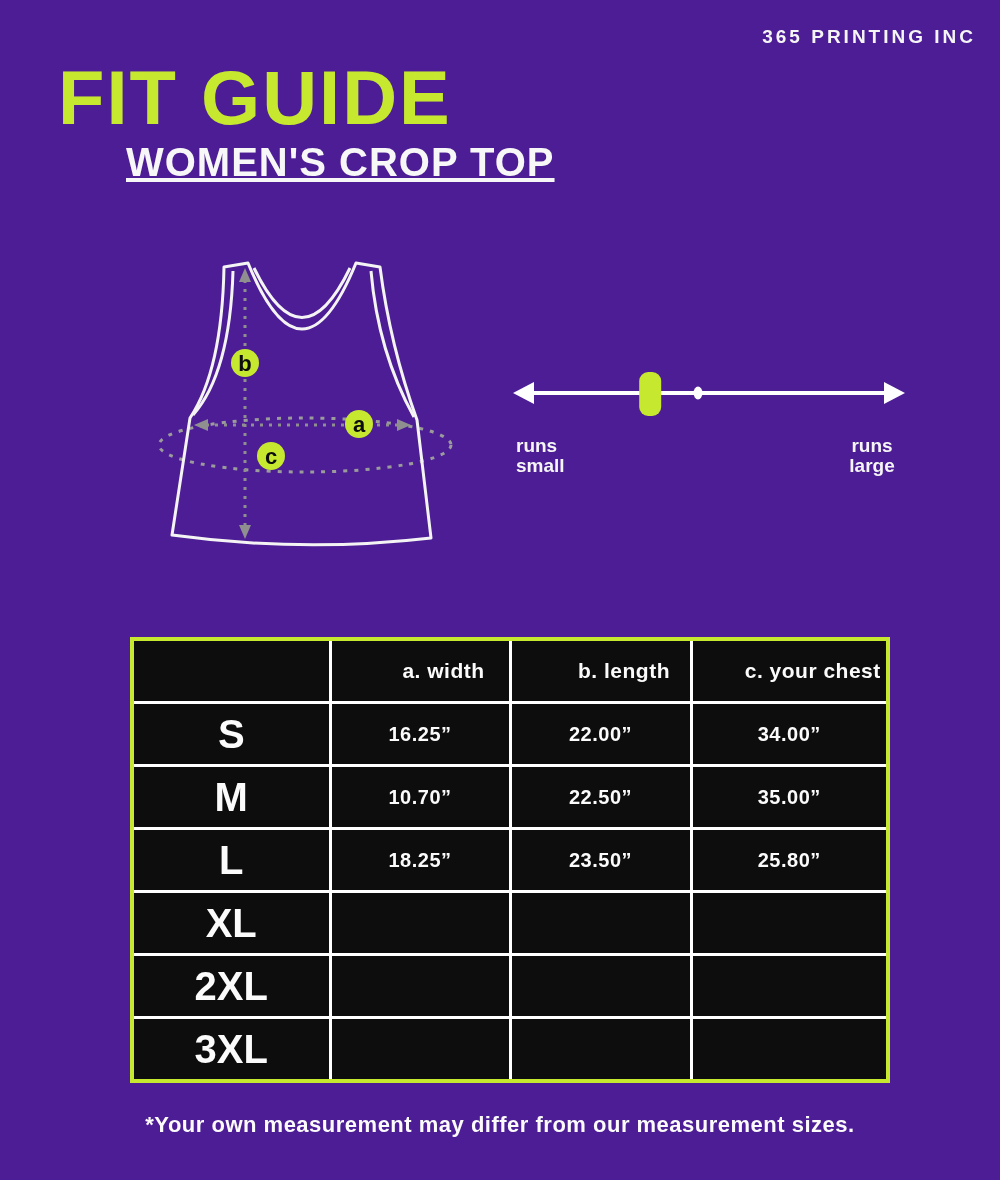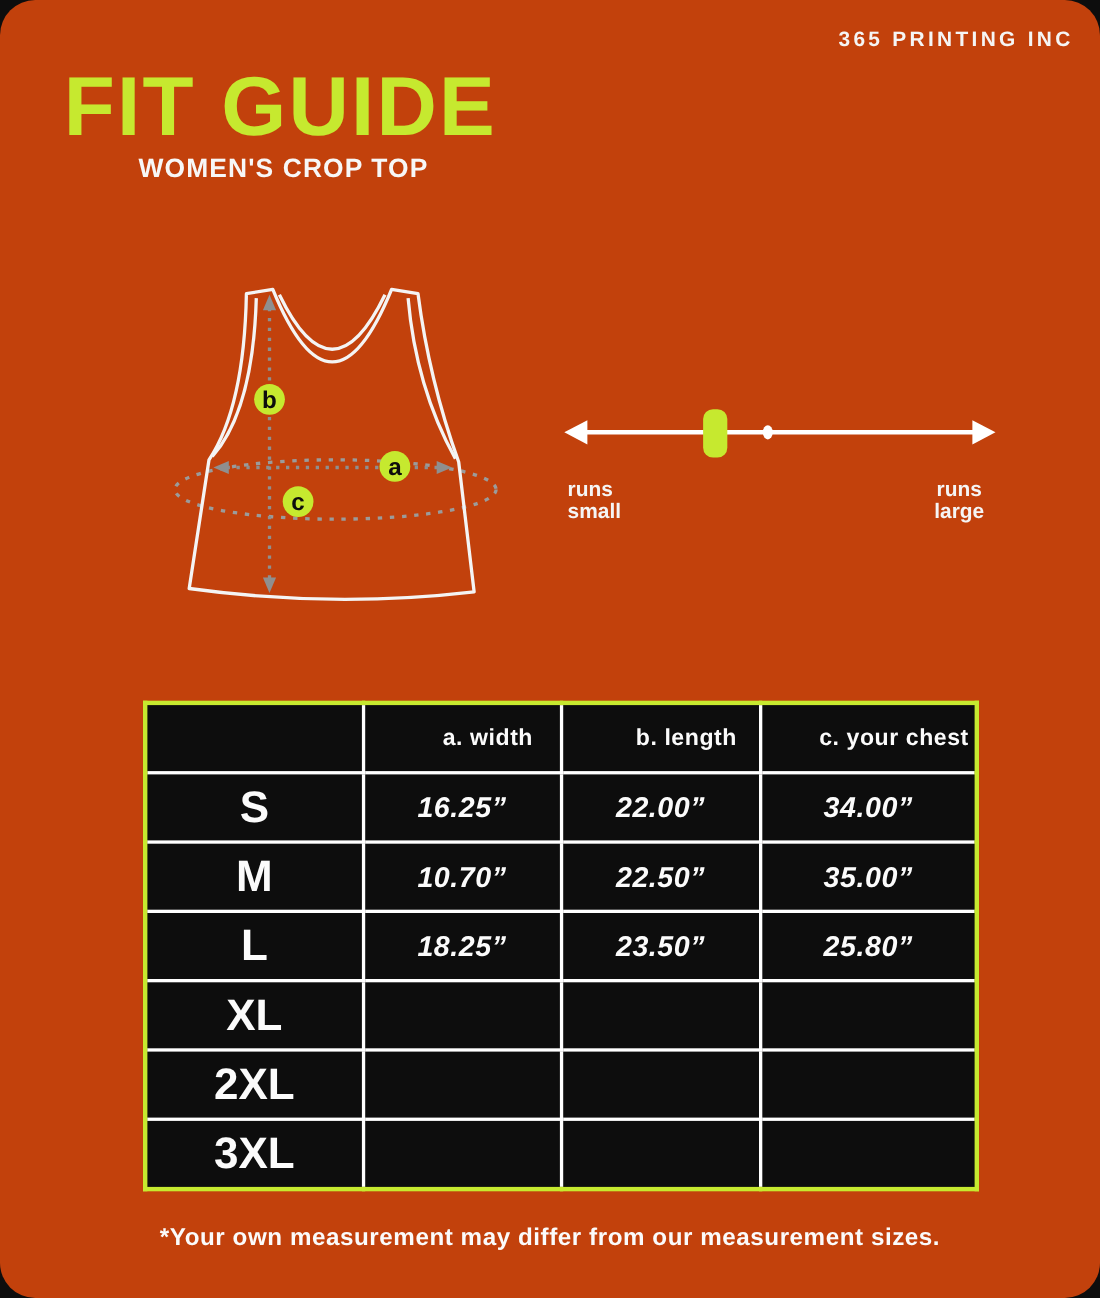--- a/index.html
+++ b/index.html
@@ -1,28 +1,28 @@
 <!DOCTYPE html>
 <html><head>
 <meta charset="utf-8">
 <style>
   html,body{margin:0;padding:0;background:#0d0d0d;}
   .canvas{
-    position:relative;width:1000px;height:1180px;background:#c2410c;overflow:hidden;
-    font-family:"Liberation Sans","DejaVu Sans",sans-serif;color:#f5f5f5;font-weight:700;border-radius:32px;
+    position:relative;width:1000px;height:1180px;background:#4c1d95;overflow:hidden;
+    font-family:"Liberation Sans","DejaVu Sans",sans-serif;color:#f5f5f5;font-weight:700;
   }
   .brand{
     position:absolute;top:26px;right:24px;font-size:19px;letter-spacing:3px;color:#f5f5f5;
   }
   .title{
     position:absolute;top:60px;left:58px;font-size:76px;line-height:1;letter-spacing:2px;
     color:#c6e92f;font-weight:700;
   }
   .subtitle{
-    position:absolute;top:140px;left:126px;font-size:24px;letter-spacing:1px;color:#f7f7f7;
+    position:absolute;top:140px;left:126px;font-size:40px;letter-spacing:1px;color:#f7f7f7;text-decoration:underline;
   }
   .tank-svg{position:absolute;left:100px;top:230px;}
   .scale-svg{position:absolute;left:495px;top:350px;}
   .scale-label{
     position:absolute;font-size:19px;line-height:1.05;white-space:pre-line;color:#f5f5f5;
   }
   .lbl-small{left:516px;top:436px;width:90px;text-align:left;}
   .lbl-true{left:645px;top:436px;width:125px;text-align:center;}
   .lbl-large{left:833px;top:436px;width:78px;text-align:center;}
   table.size-table{
@@ -32,21 +32,21 @@
   table.size-table col.c1{width:198px;}
   table.size-table col.c2{width:180px;}
   table.size-table col.c3{width:181px;}
   table.size-table col.c4{width:197px;}
   table.size-table th,table.size-table td{
     border:3px solid #ffffff;height:60px;text-align:center;vertical-align:middle;
     color:#fbfbfb;background:#0d0d0d;padding:0;
   }
   table.size-table thead th{font-size:21px;letter-spacing:0.5px;font-weight:700;padding-left:47px;}
   table.size-table tbody th.size-cell{font-size:40px;font-weight:700;}
-  table.size-table tbody td{font-size:26px;font-weight:700;letter-spacing:0.5px;font-style:italic;}
+  table.size-table tbody td{font-size:20px;font-weight:700;letter-spacing:0.5px;}
   .footnote{
     position:absolute;top:1112px;left:0;width:1000px;text-align:center;
     font-size:22px;letter-spacing:0.5px;color:#fbfbfb;
   }
 </style>
 </head>
 <body>
 
 <div class="canvas">
 

